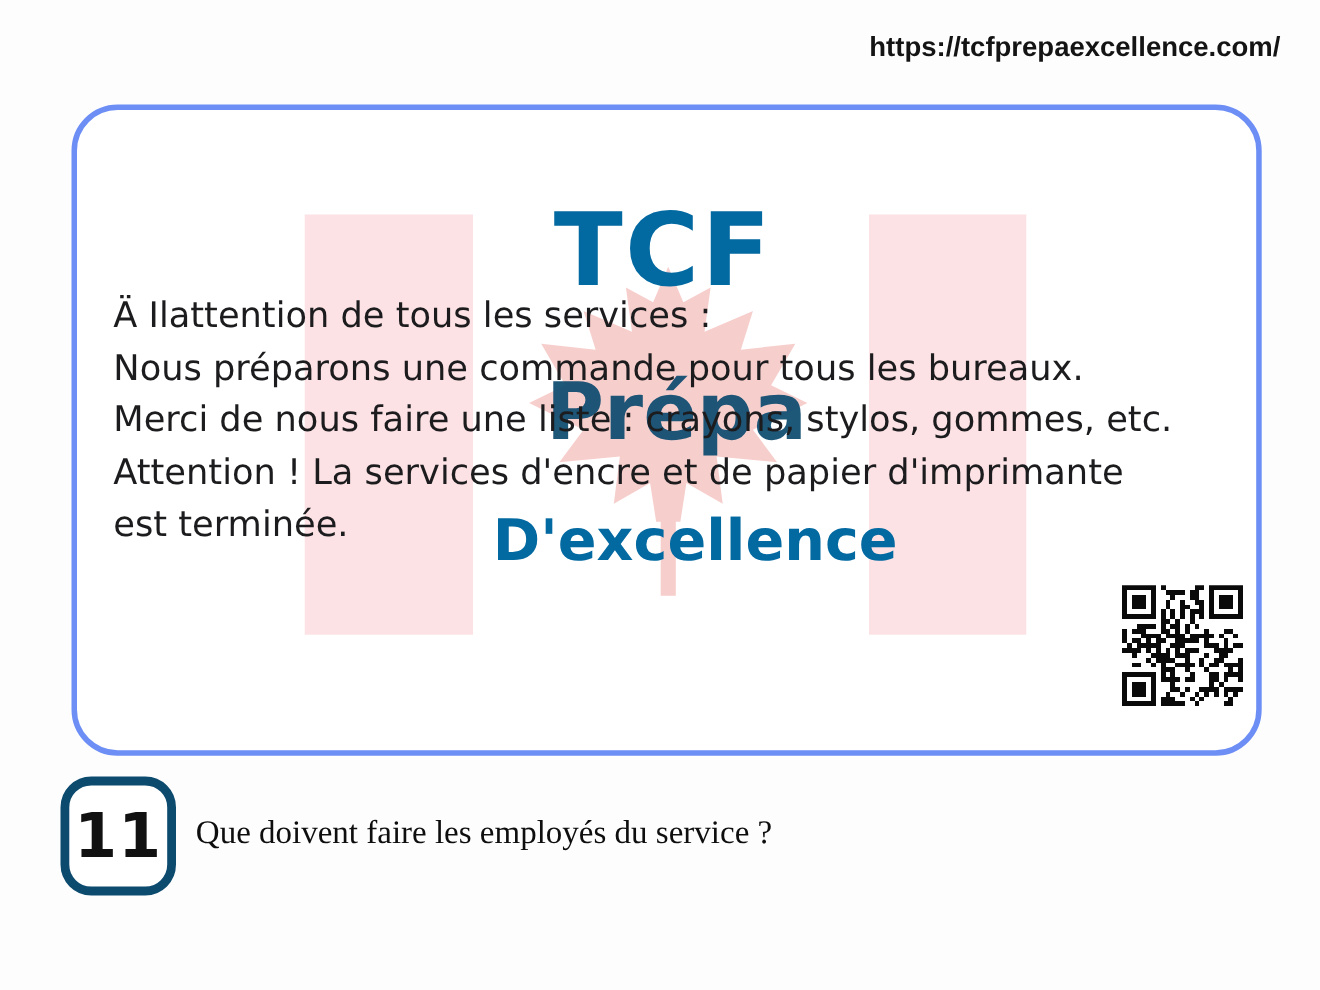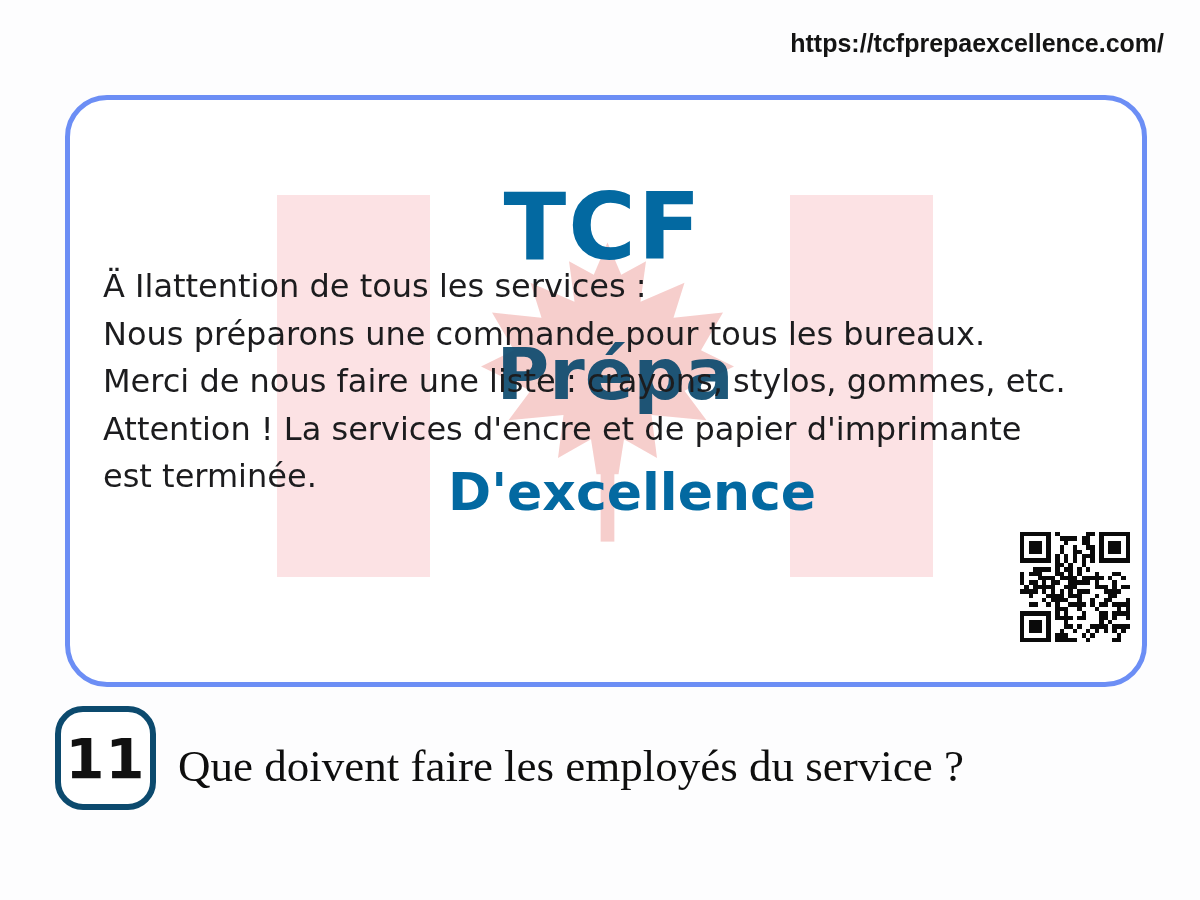--- a/index.html
+++ b/index.html
@@ -32,28 +32,28 @@
   .wm-dexc{left:562px;top:366px;font-size:52px;}
   
   .passage{
     position:absolute;left:33px;top:163px;width:1015px;
     font-size:32px;line-height:47.5px;color:#1c1c1e;
   }
   .qr{position:absolute;left:950px;top:432px;width:110px;height:110px;}
   
   .qnum-box{
     position:absolute;left:55px;top:706px;width:89px;height:92px;
-    background:#fff;border:6px solid #0c4a6e;border-radius:28px;
+    background:#fff;border:8px solid #0c4a6e;border-radius:28px;
     display:flex;align-items:center;justify-content:center;
   }
   .qnum{font-weight:800;font-size:56px;color:#111;letter-spacing:1px;}
   .question-text{
     position:absolute;left:178px;top:740px;
     font-family:"Liberation Serif","DejaVu Serif",serif;
-    font-size:45px;color:#0e0e0e;white-space:nowrap;
+    font-size:30px;color:#0e0e0e;white-space:nowrap;
   }
 </style>
 </head>
 <body>
 
 <div class="site-url">https://tcfprepaexcellence.com/</div>
 
 <div class="card">
   <div class="flag-bar left"></div>
   <div class="flag-bar right"></div>

